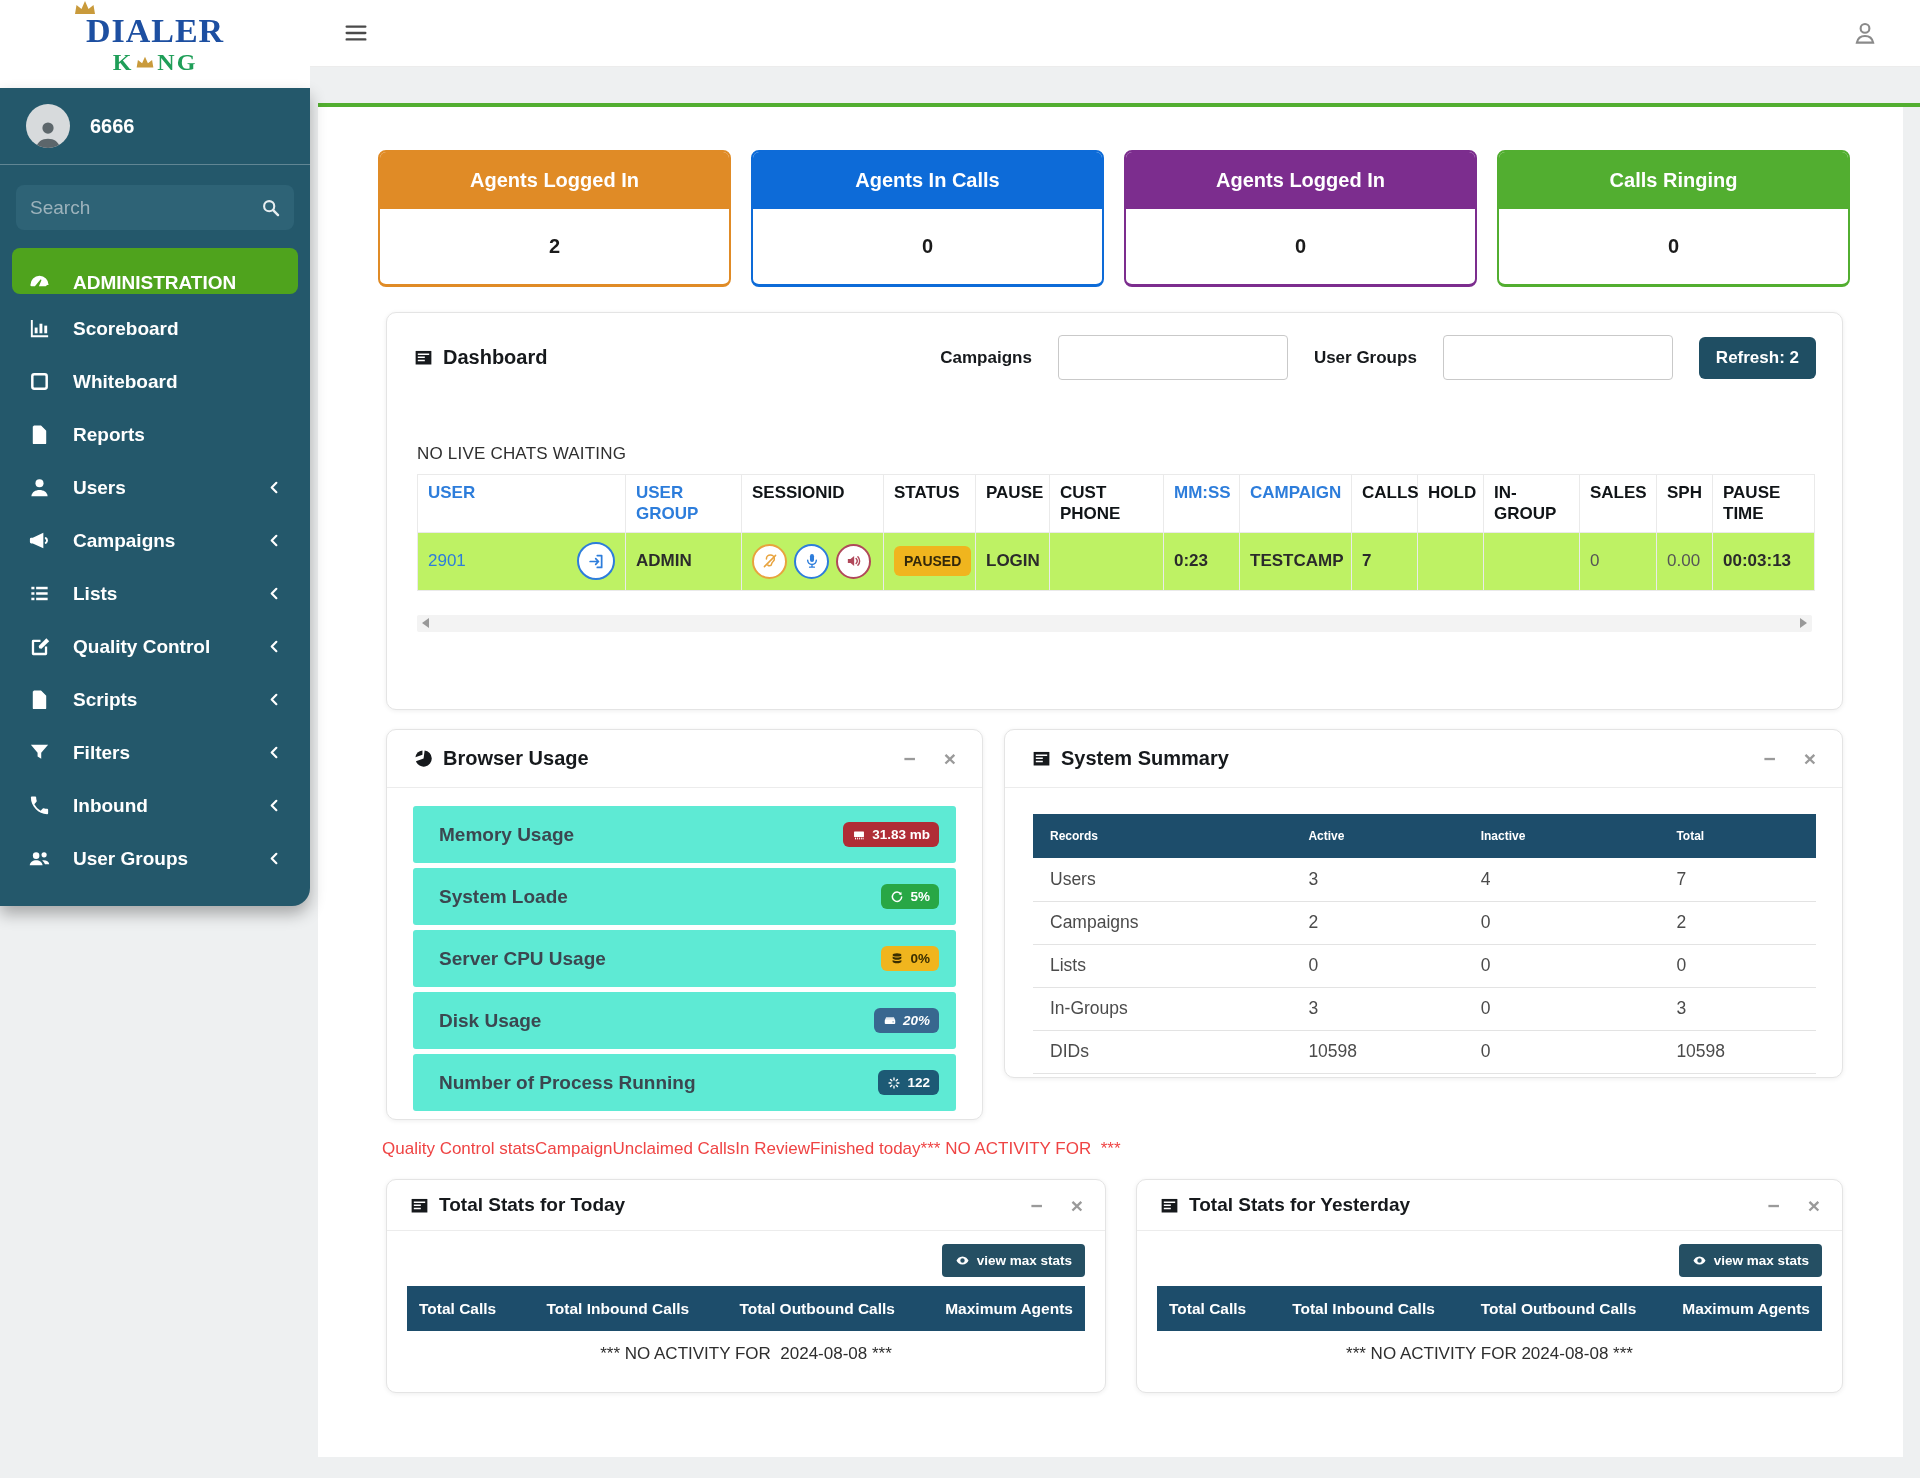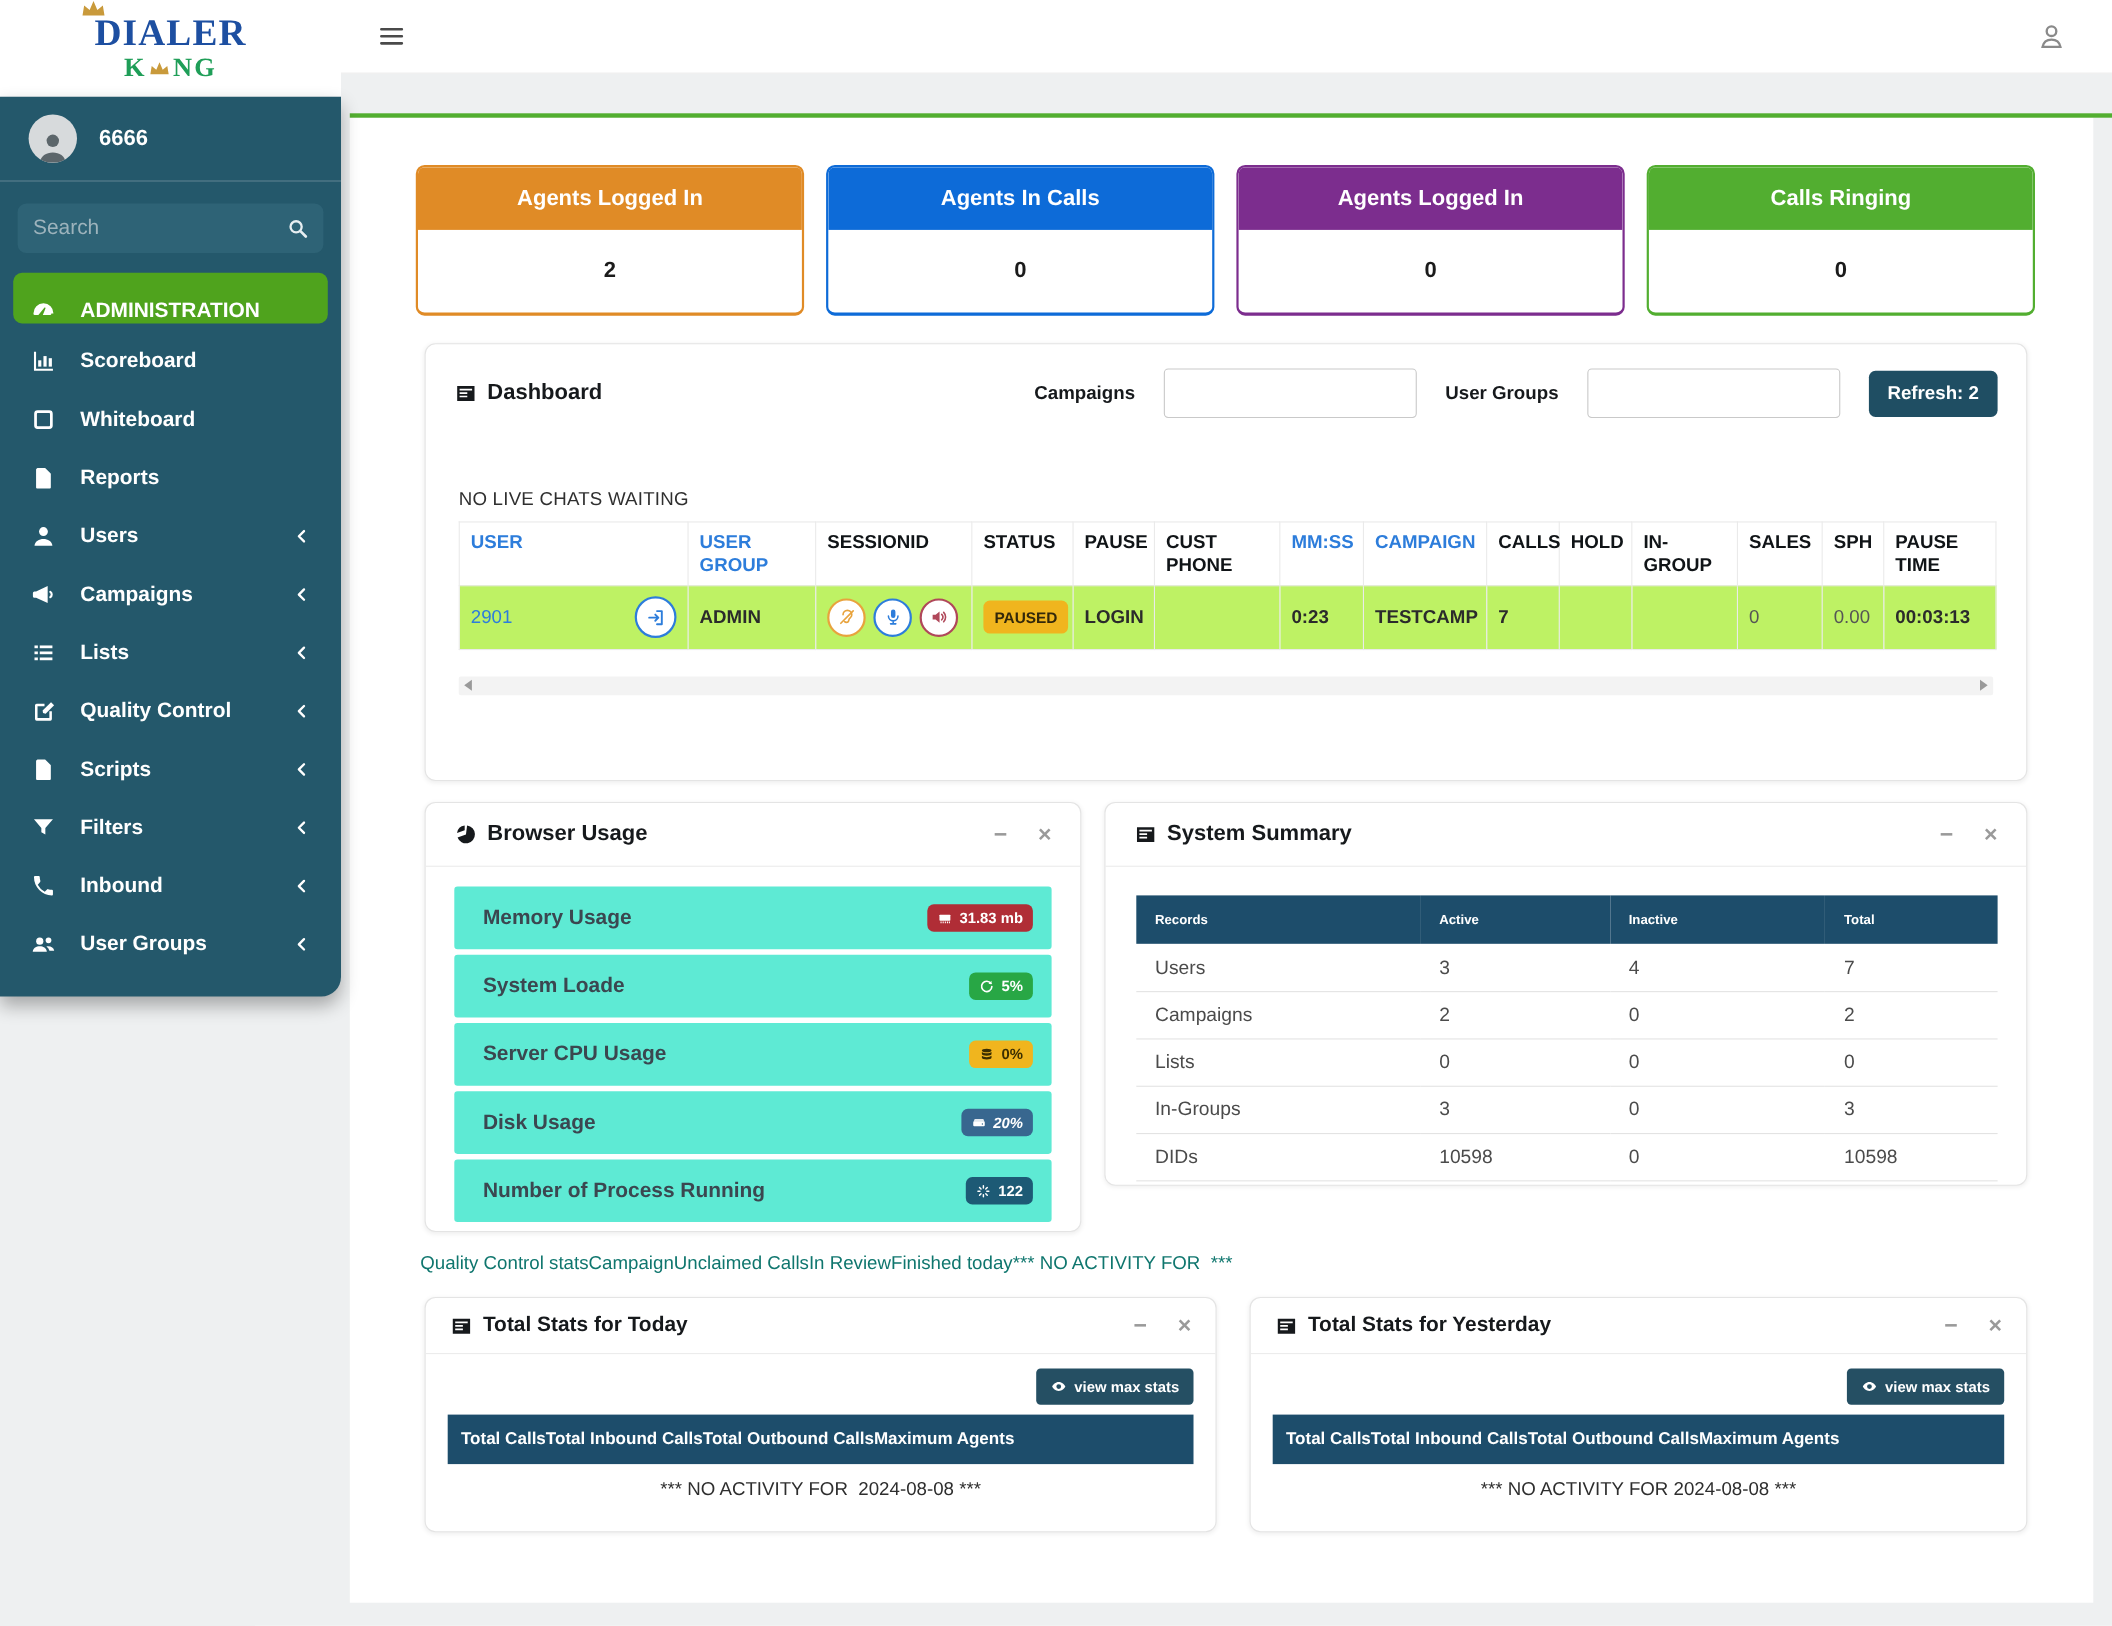--- a/index.html
+++ b/index.html
@@ -98,33 +98,33 @@
   .badge .ic { width:14px; height:14px; }
   .badge.dark-text { color:#3a2e00; }
 
   
   .ss-panel { position:absolute; left:686px; top:622px; width:839px; height:349px; }
   .ss-table { width:783px; margin:26px 28px 0; border-collapse:collapse; }
   .ss-table th { background:#1d4d6b; color:#fff; font-size:12px; font-weight:bold; text-align:left; height:44px; padding-left:17px; }
   .ss-table td { font-size:17.5px; color:#4b4b4b; height:43px; padding-left:17px; border-bottom:1px solid #e3e3e3; }
 
   
-  .qc-line { position:absolute; left:64px; top:1032px; font-size:17px; color:#0f766e; white-space:pre; }
+  .qc-line { position:absolute; left:64px; top:1032px; font-size:17px; color:#ef4444; white-space:pre; }
 
   
   .stats-panel { position:absolute; top:1072px; height:214px; }
   .st-today { left:68px; width:720px; }
   .st-yday { left:818px; width:707px; }
   .stats-head { display:flex; align-items:center; padding:14px 22px; border-bottom:1px solid #ececec; }
   .stats-head .p-title { font-size:19px; }
   .stats-body { padding:0 20px; }
   .btn-row { display:flex; justify-content:flex-end; margin:13px 0 9px; }
   .max-btn { display:inline-flex; align-items:center; gap:7px; background:#254f63; color:#fff; border:none; border-radius:4px; font-size:13.5px; font-weight:bold; padding:9px 13px; cursor:pointer; font-family:inherit; }
   .max-btn .ic { width:15px; height:15px; }
-  .st-cols { display:flex; align-items:center; justify-content:flex-start; background:#1d4d6b; color:#fff; height:45px; padding:17px 12px; font-size:15.5px; font-weight:bold; }
+  .st-cols { display:flex; align-items:center; justify-content:space-between; background:#1d4d6b; color:#fff; height:45px; padding:17px 12px; font-size:15.5px; font-weight:bold; }
   .st-empty { text-align:center; margin-top:13px; font-size:17px; color:#2e2e2e; white-space:pre; }
 </style>
 </head>
 <body>
 
 <div class="logo-block">
   <div class="logo">
     <div class="logo-top">
       <span class="logo-crown" data-icon="crown-icon">
           <svg viewBox="0 0 24 16" fill="currentColor">

